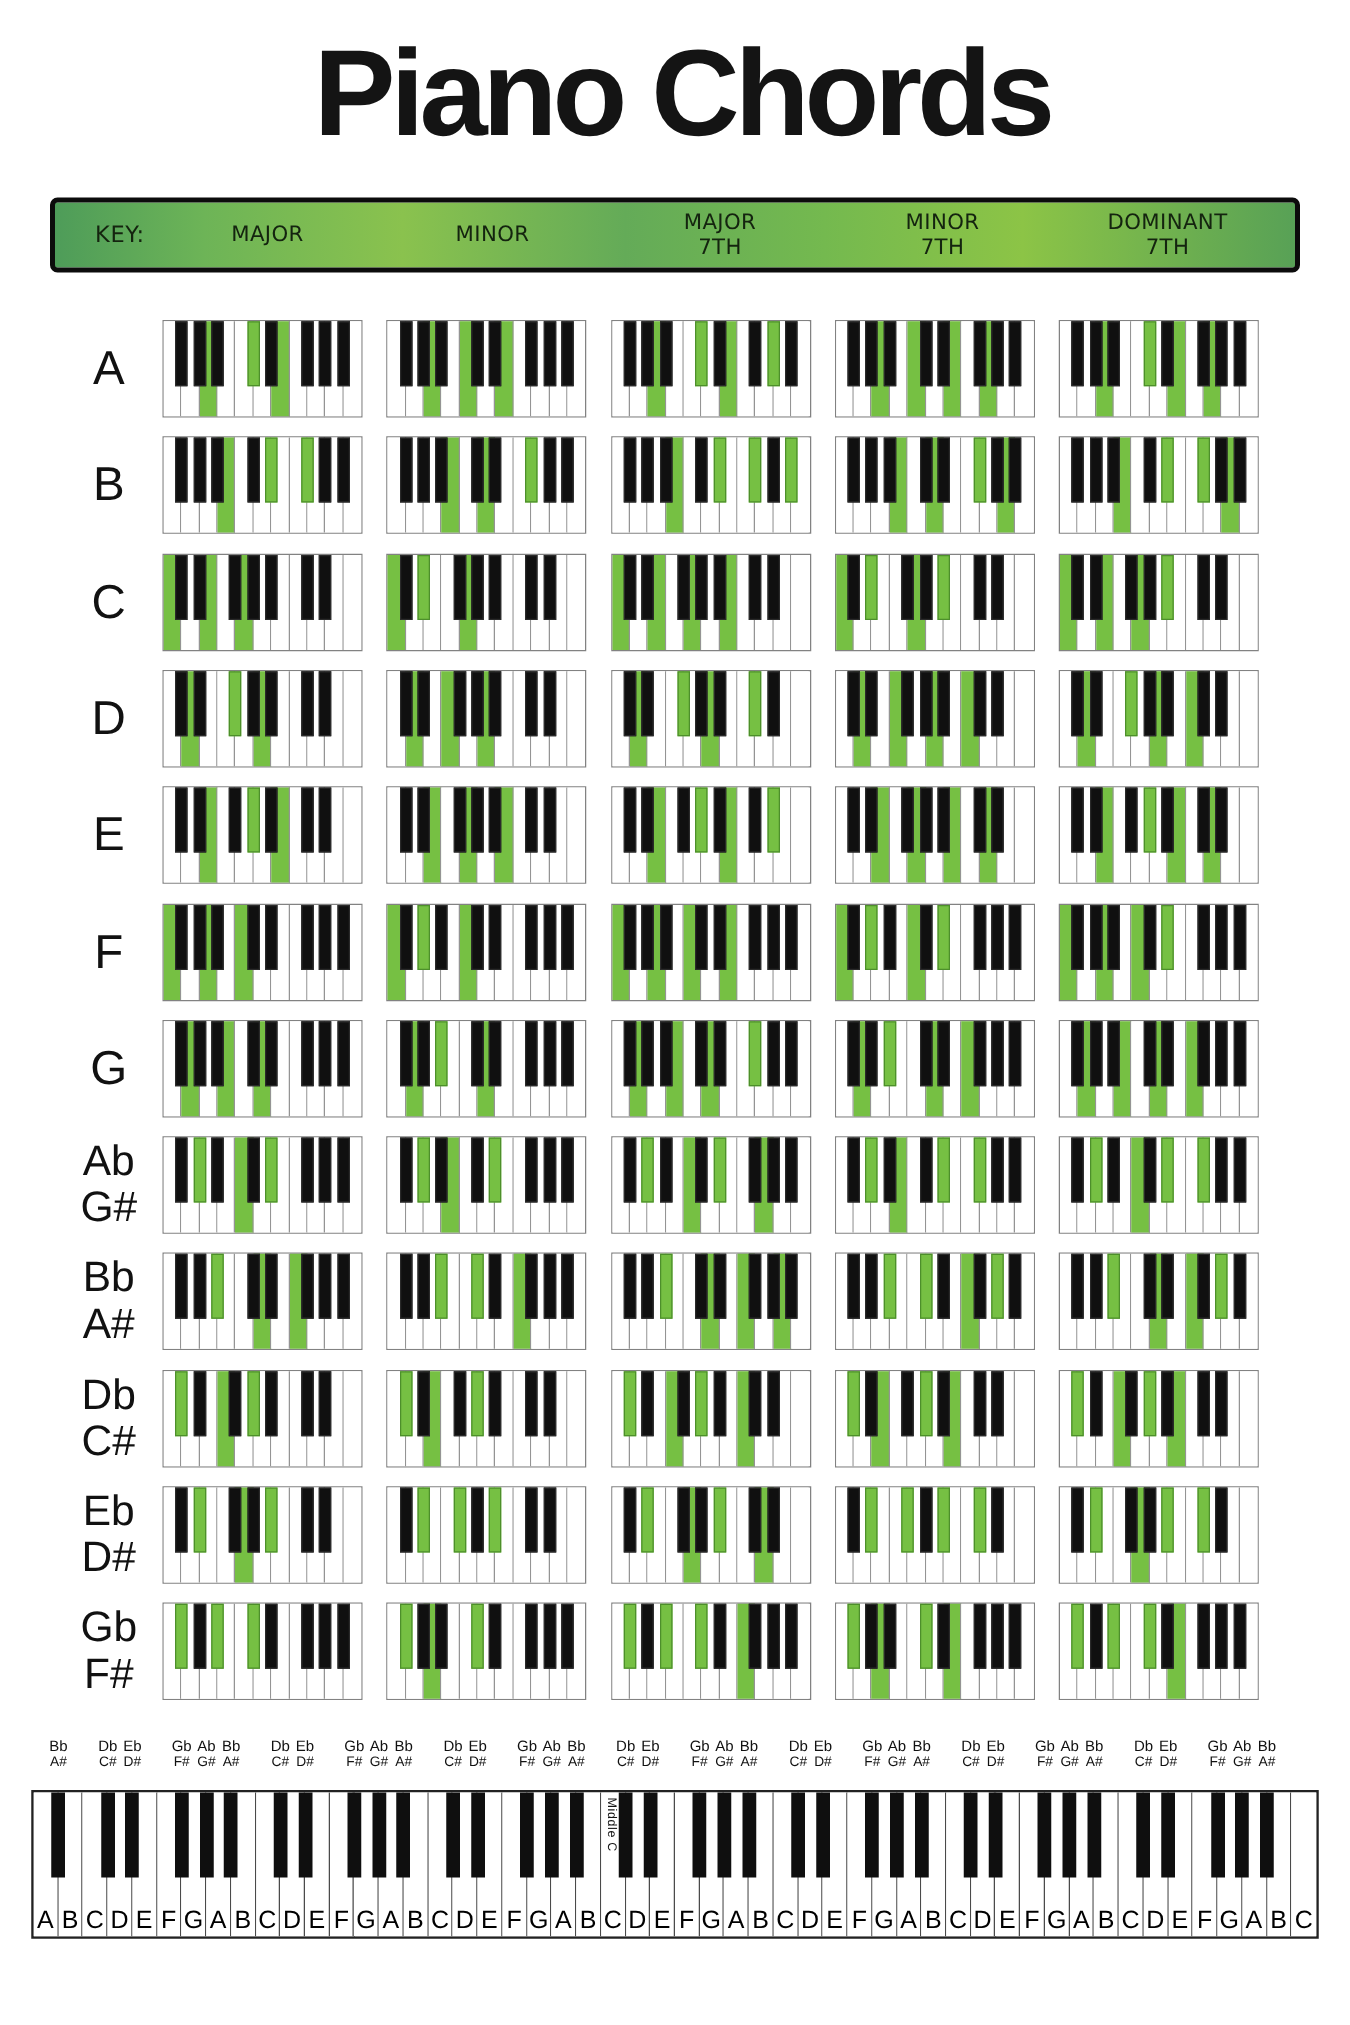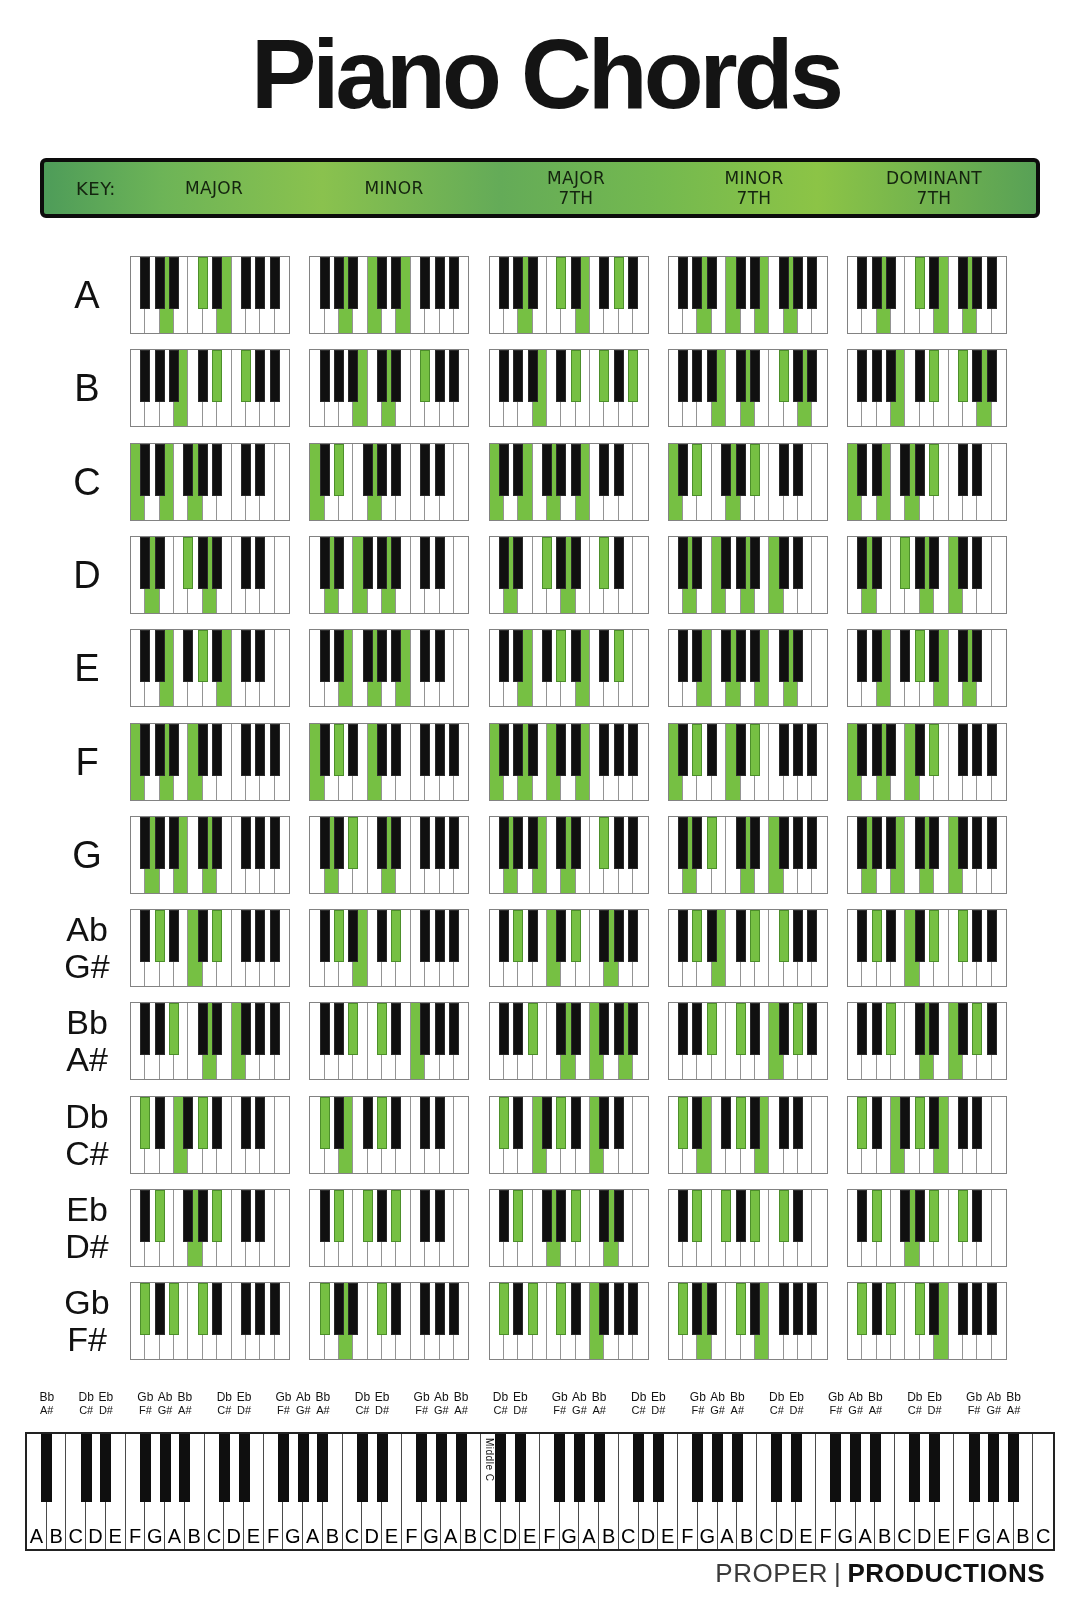--- a/index.html
+++ b/index.html
@@ -1711,16 +1711,13 @@
         <div class="bbk" style="left: 842.923px;"></div>
         <div class="bbk" style="left: 882.385px;"></div>
         <div class="bbk" style="left: 902.115px;"></div>
         <div class="bbk" style="left: 941.577px;"></div>
         <div class="bbk" style="left: 961.308px;"></div>
         <div class="bbk" style="left: 981.038px;"></div>
         <div class="middle-c" style="left: 456.808px; top: 4px;">Middle C</div>
       </div>
     </div>
 
-  <div class="footer">
-    <span class="brand-left">PROPER</span><span class="brand-sep">|</span><span class="brand-right">PRODUCTIONS</span>
-  </div>
 </div>
 
 </body></html>

